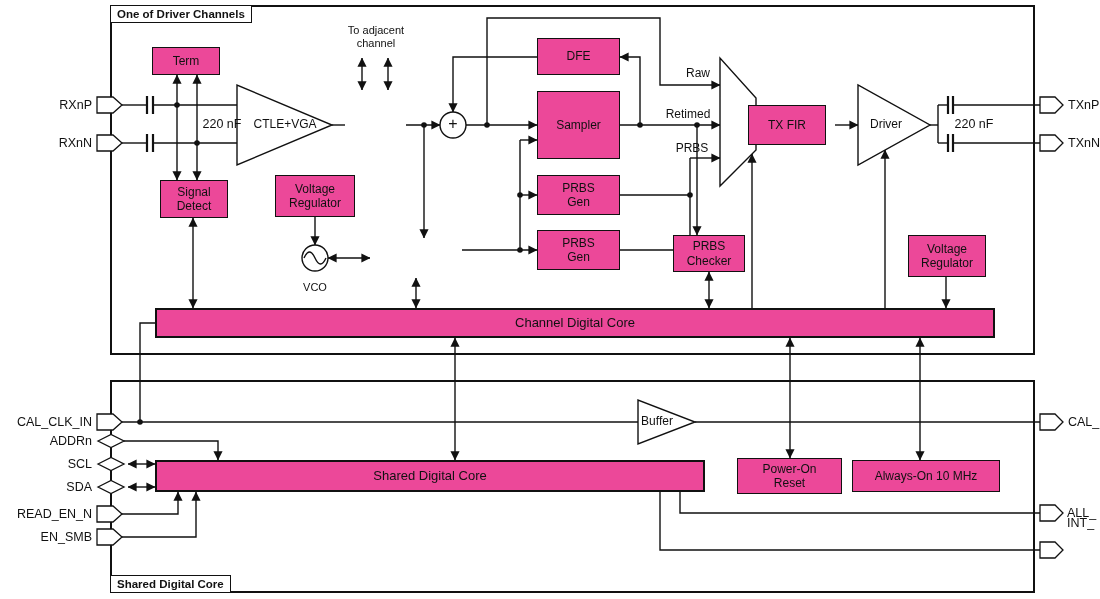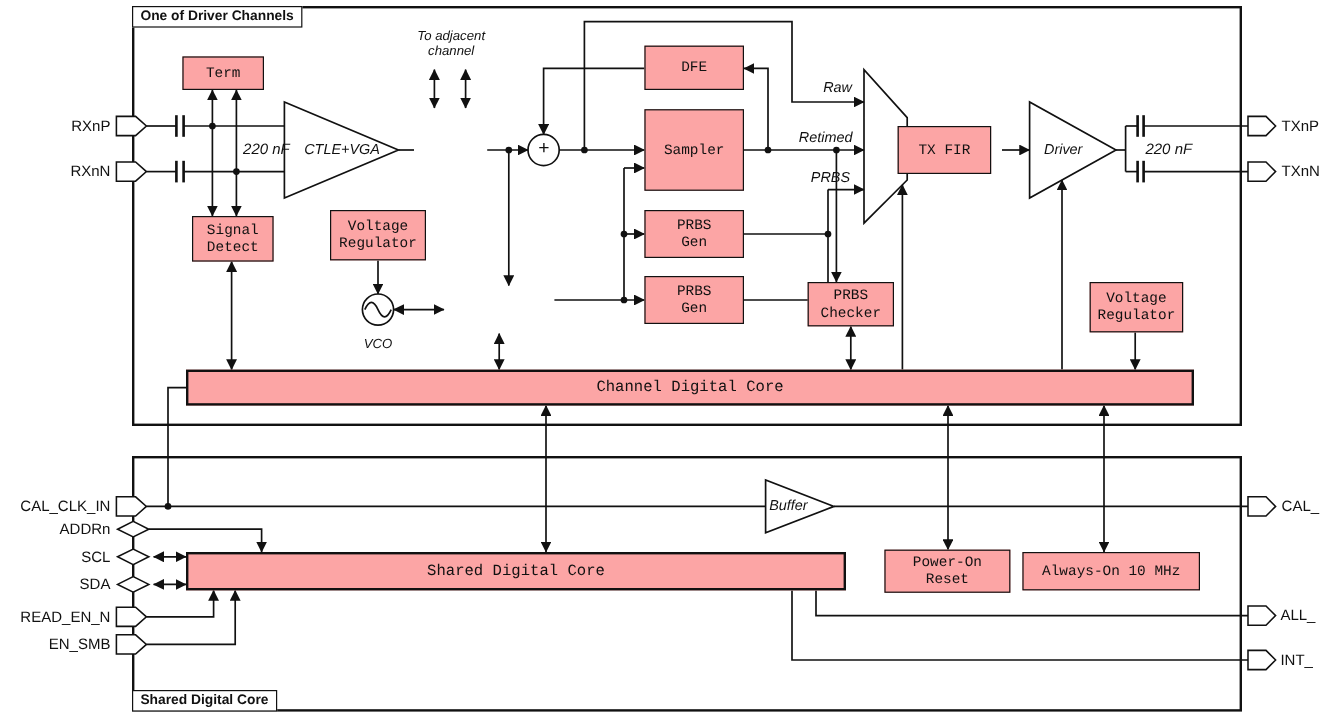--- a/index.html
+++ b/index.html
@@ -1,25 +1,25 @@
 <!DOCTYPE html>
 <html><head>
 <meta charset="utf-8">
 <style>
   * { margin:0; padding:0; box-sizing:border-box; }
   html,body { background:#fff; }
   body { font-family:"Liberation Sans","DejaVu Sans",sans-serif; color:#111; }
   .stage { position:relative; width:1100px; height:599px; background:#fff; overflow:hidden; }
   .stage > svg { position:absolute; left:0; top:0; }
   .outer { position:absolute; border:2px solid #111; }
-  .blk { position:absolute; border:1.5px solid #111; background:#fca5a5; display:flex; align-items:center;
-         justify-content:center; text-align:center; font-size:12px; line-height:1.2; white-space:pre-line;font-family:Liberation Mono, monospace; }
+  .blk { position:absolute; border:1.5px solid #111; background:#ec4899; display:flex; align-items:center;
+         justify-content:center; text-align:center; font-size:12px; line-height:1.2; white-space:pre-line; }
   .blk.core { border-width:2px; font-size:13px; }
   .lbl { position:absolute; font-size:12.5px; line-height:1.15; white-space:pre-line; }
-  .lbl.c { text-align:center;font-style:italic; }
+  .lbl.c { text-align:center; }
   .lbl.r { text-align:right; }
   .lbl.small { font-size:11px; }
   .lbl.plus { font-size:16px; line-height:20px; }
   .sec-title { position:absolute; font-weight:bold; font-size:11.5px; padding:2px 6px; background:#fff;
                border:1px solid #111; white-space:nowrap; }
   svg line, svg polyline, svg path.wire { stroke:#111; stroke-width:1.4; fill:none; }
   svg line.capbar { stroke-width:2.2; }
   svg polygon.shape, svg circle.shape { fill:#fff; stroke:#111; stroke-width:1.4; }
   svg polygon.pin { fill:#fff; stroke:#111; stroke-width:1.3; }
   svg circle.dot { fill:#111; stroke:none; }
@@ -188,15 +188,15 @@
   <div class="lbl c" style="left:633px;top:415px;width:48px;font-size:12px">Buffer</div>
 
   <div class="lbl r" style="left:0px;top:415px;width:92px">CAL_CLK_IN</div>
   <div class="lbl r" style="left:0px;top:434px;width:92px">ADDRn</div>
   <div class="lbl r" style="left:0px;top:457px;width:92px">SCL</div>
   <div class="lbl r" style="left:0px;top:480px;width:92px">SDA</div>
   <div class="lbl r" style="left:0px;top:507px;width:92px">READ_EN_N</div>
   <div class="lbl r" style="left:0px;top:530px;width:92px">EN_SMB</div>
   <div class="lbl" style="left:1068px;top:415px;width:34px">CAL_</div>
   <div class="lbl" style="left:1067px;top:506px;width:34px">ALL_</div>
-  <div class="lbl" style="left:1067px;top:543px;width:34px">INT_</div>
+  <div class="lbl" style="left:1067px;top:516px;width:34px">INT_</div>
 
 </div>
 
 </body></html>

